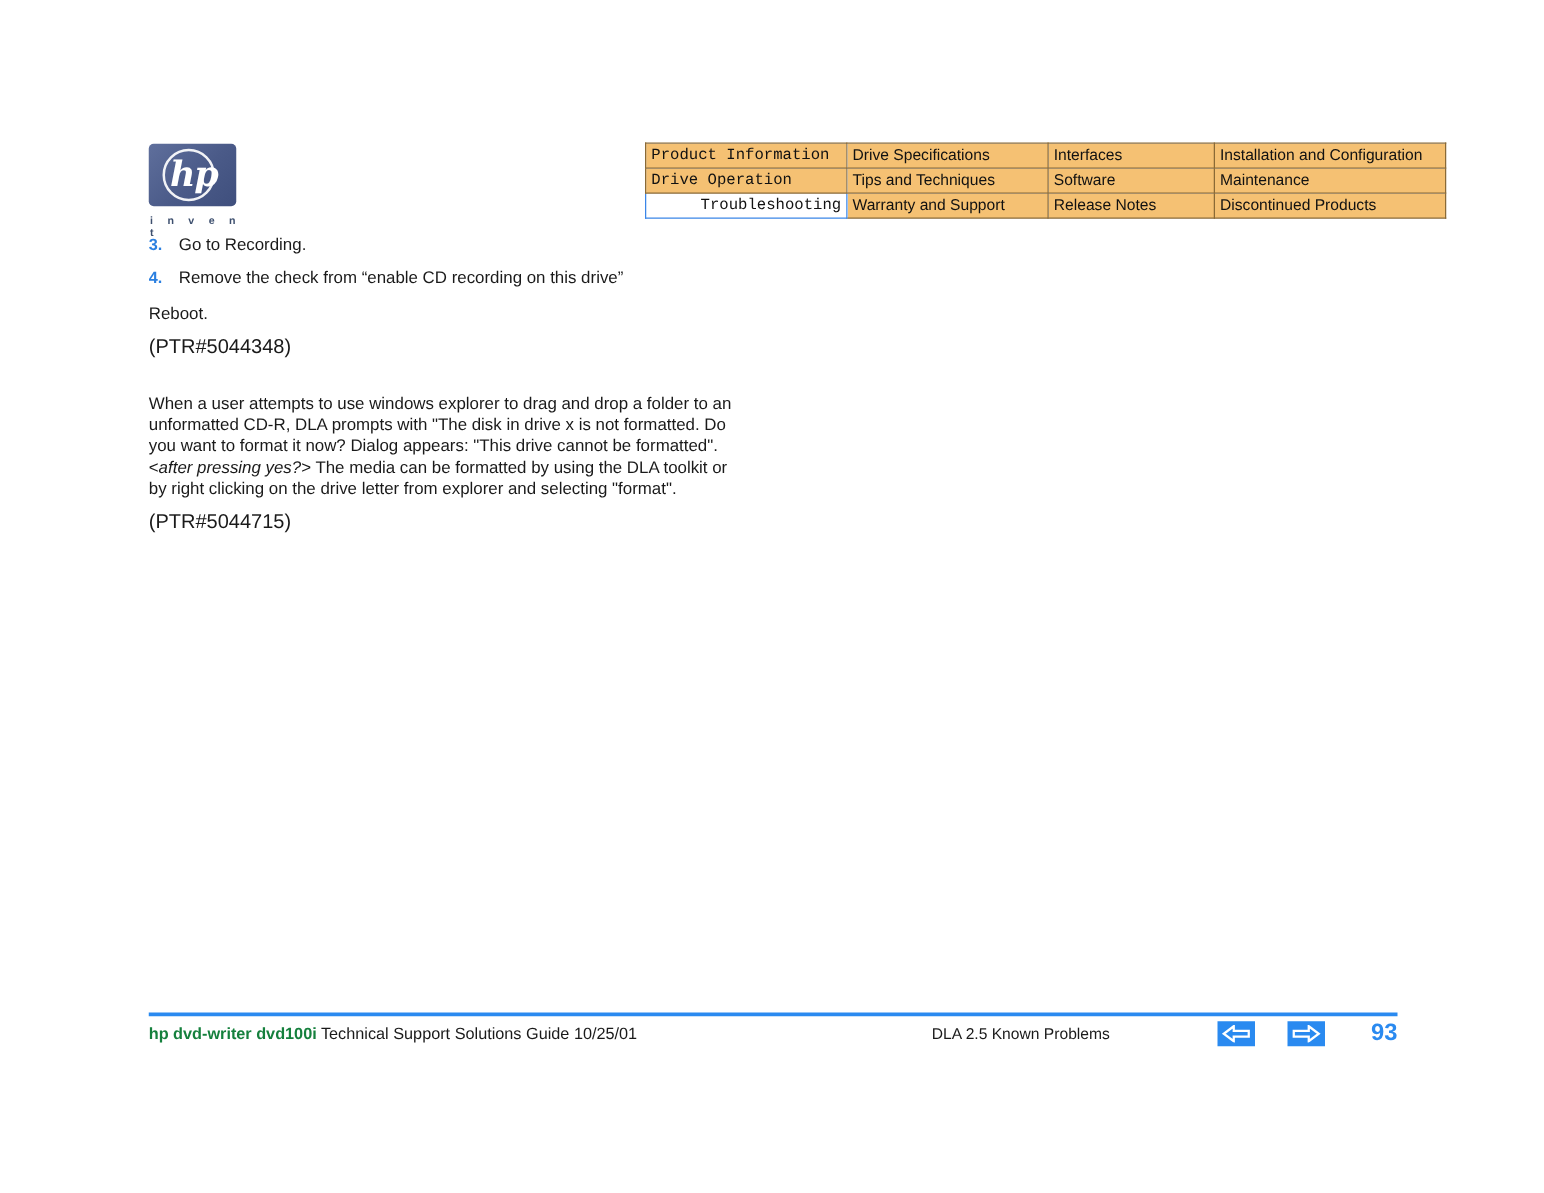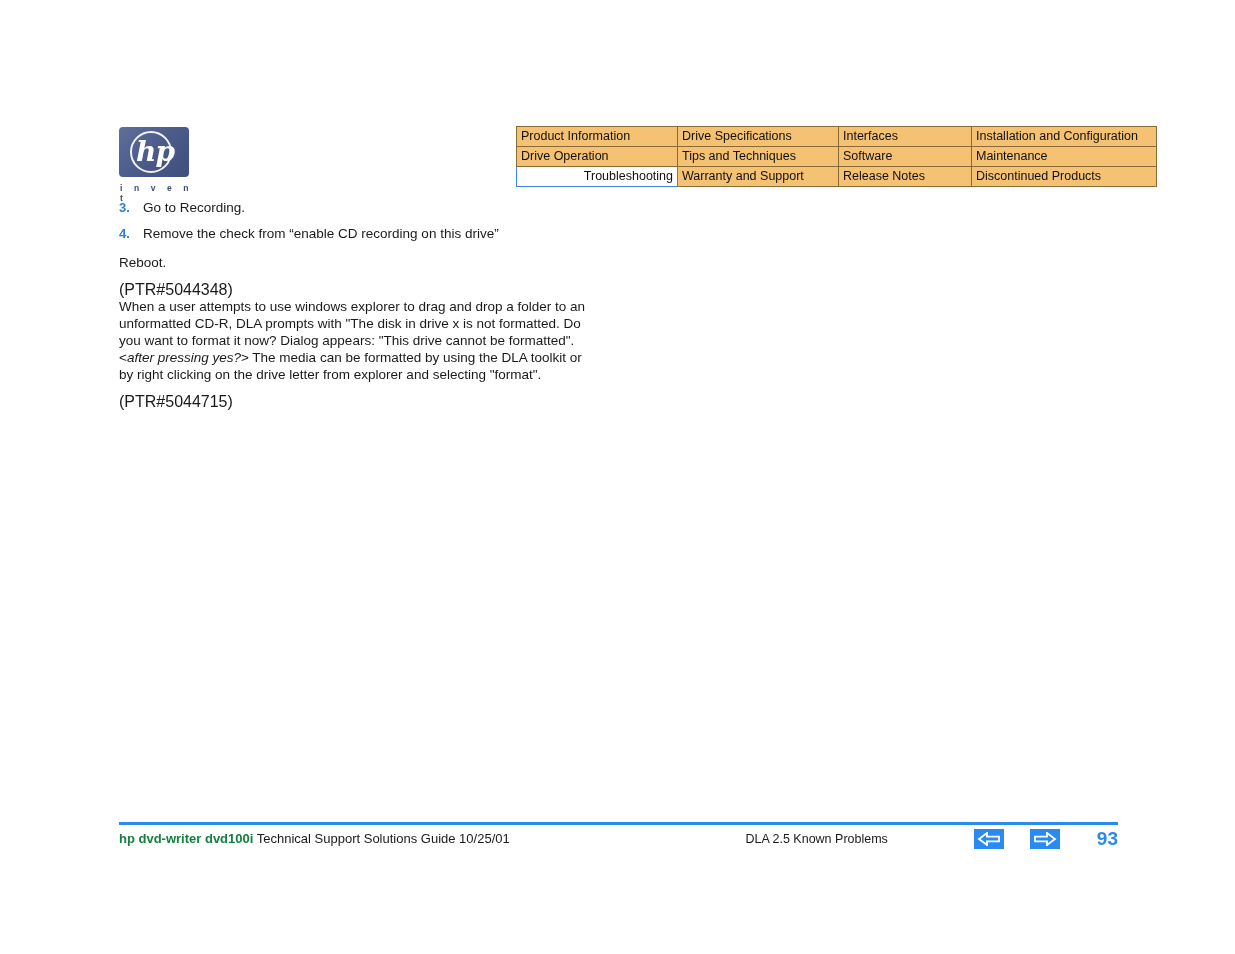--- a/index.html
+++ b/index.html
@@ -11,21 +11,21 @@
     height: 954px;
     background: #ffffff;
     font-family: "Liberation Sans", sans-serif;
     color: #1a1a1a;
     position: relative;
     overflow: hidden;
   }
 
   .page {
     position: absolute;
-    left: 0; top: 12px;
+    left: 0; top: 0;
     width: 1235px;
     height: 814px;
   }
 
   
   .logo-wrap {
     position: absolute;
     left: 119px;
     top: 115px;
     width: 76px;
@@ -94,21 +94,21 @@
     height: 13px;
     line-height: 14px;
     white-space: nowrap;
     overflow: hidden;
   }
   .navtable td.current {
     background: #ffffff;
     border: 1px solid #3b86e8;
     text-align: right;
   }
-  .col1 { width: 152px; }
+  .col1 { width: 152px; font-family: Liberation Mono, monospace; }
   .col2 { width: 152px; }
   .col3 { width: 124px; }
   .col4 { width: 176px; }
 
   
   .content {
     position: absolute;
     left: 119px;
     top: 185px;
     width: 520px;
@@ -152,21 +152,21 @@
   .subhead {
     font-size: 13.5px;
     font-weight: bold;
     line-height: 17px;
     margin-top: 13px;
     color: #111111;
   }
   .bodypara {
     font-size: 13.5px;
     line-height: 17px;
-    margin-top: 0;
+    margin-top: 28px;
     color: #1a1a1a;
     width: 475px;
   }
   .bodypara em {
     font-style: italic;
   }
 
   
   .footer-rule {
     position: absolute;

